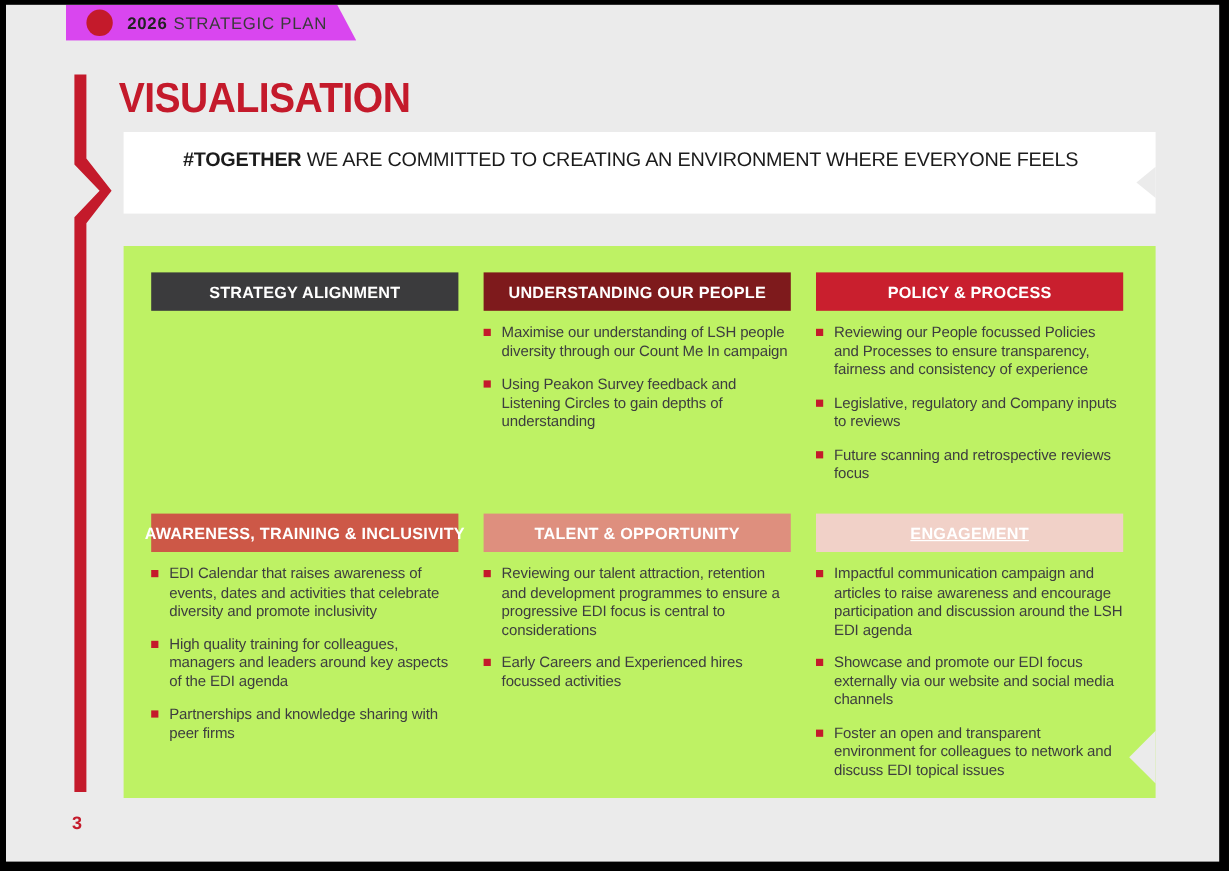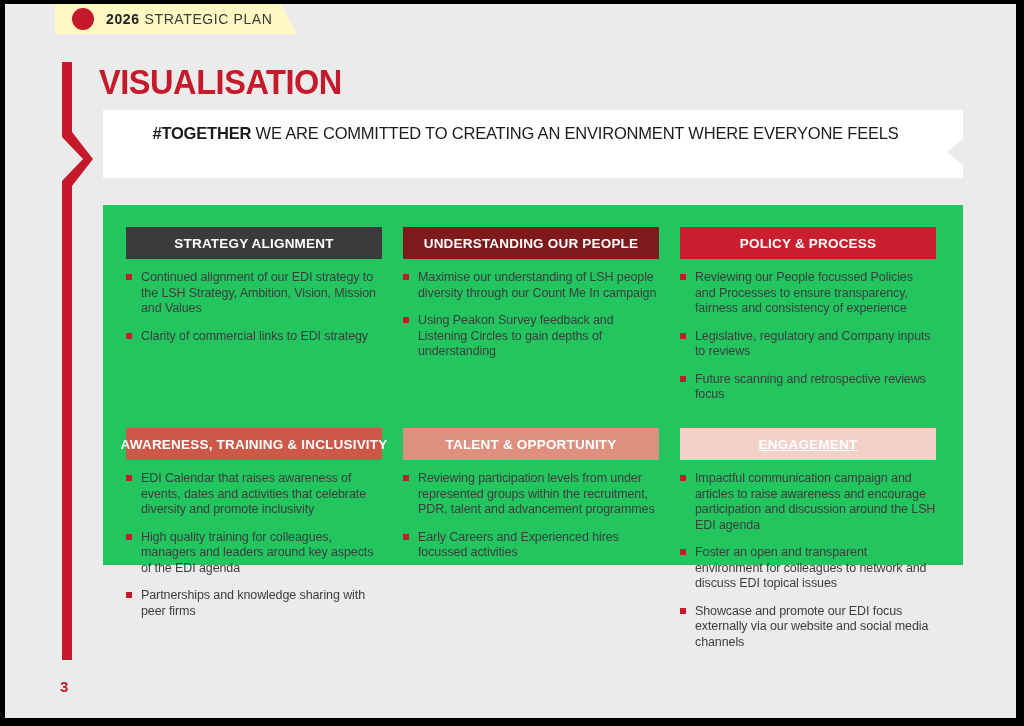--- a/index.html
+++ b/index.html
@@ -3,21 +3,21 @@
 <meta charset="utf-8">
 <style>
   * { margin:0; padding:0; box-sizing:border-box; }
   html,body { background:#000; }
   body { font-family:"Liberation Sans", sans-serif; }
   .stage { position:relative; width:1024px; height:726px; background:#000; overflow:hidden; }
   .slide { position:absolute; left:5px; top:4px; right:8px; bottom:8px; background:#ebebeb; }
 
   
   .header-chip{
-    position:absolute; left:50px; top:0; width:242px; height:30px; background:#fef9c3;
+    position:absolute; left:50px; top:0; width:242px; height:30px; background:#d946ef;
     clip-path:polygon(0 0, calc(100% - 16px) 0, 100% 100%, 0 100%);
     display:flex; align-items:center;
   }
   .dot{ width:22px; height:22px; border-radius:50%; margin-left:17px; }
   .chip-label{ margin-left:12px; font-size:14px; color:#3a3a3a; letter-spacing:.6px; white-space:nowrap; }
   .chip-label b{ color:#222; margin-right:5px; }
 
   
   .left-line{ position:absolute; left:0; top:0; width:1011px; height:714px; pointer-events:none; }
 
@@ -31,21 +31,21 @@
   .banner{
     position:absolute; left:98px; top:106px; width:860px; height:68px; background:#fff;
     padding:11px 40px 0 25px;
   }
   .banner p{ font-size:16.5px; line-height:24px; color:#1b1b1b; letter-spacing:-.2px; font-weight:500;text-align:center; }
   .banner b{ font-weight:800; }
   .notch{ position:absolute; width:0; height:0; }
   .banner-notch{ right:0; top:29px; border-top:13px solid transparent; border-bottom:13px solid transparent; border-right:16px solid #ebebeb; }
 
   
-  .panel{ position:absolute; left:98px; top:201px; width:860px; height:360px; background:#22c55e; }
+  .panel{ position:absolute; left:98px; top:201px; width:860px; height:460px; background:#bef264; }
   .panel-notch{ right:0; top:404px; border-top:22px solid transparent; border-bottom:22px solid transparent; border-right:22px solid #ebebeb; }
 
   .card{ position:absolute; width:256px; }
   .card-header{
     height:32px; display:flex; align-items:center; justify-content:center;
     color:#fff; font-size:13.5px; font-weight:700; letter-spacing:.2px; white-space:nowrap;
   }
   .bullets{ list-style:none; margin-top:11px; }
   .bullets li{
     position:relative; padding-left:15px; margin-bottom:12px;
@@ -76,24 +76,20 @@
 
     <div class="banner">
       <p><b>#TOGETHER</b><span> WE ARE COMMITTED TO CREATING AN ENVIRONMENT WHERE EVERYONE FEELS</span><br></p>
       <span class="notch banner-notch"></span>
     </div>
 
     <div class="panel">
 
       <section class="card" style="left:23px; top:22px;">
         <header class="card-header" style="background-color: rgb(59, 59, 61);">STRATEGY ALIGNMENT</header>
-        <ul class="bullets">
-          <li>Continued alignment of our EDI strategy to the LSH Strategy, Ambition, Vision, Mission and Values</li>
-          <li>Clarity of commercial links to EDI strategy</li>
-        </ul>
       </section>
 
       <section class="card" style="left:300px; top:22px;">
         <header class="card-header" style="background-color: rgb(126, 26, 28); text-align: right;">UNDERSTANDING OUR PEOPLE</header>
         <ul class="bullets">
           <li>Maximise our understanding of LSH people diversity through our Count Me In campaign</li>
           <li>Using Peakon Survey feedback and Listening Circles to gain depths of understanding</li>
         </ul>
       </section>
 
@@ -111,31 +107,31 @@
         <ul class="bullets">
           <li>Reviewing our People focussed Policies and Processes to ensure transparency, fairness and consistency of experience</li>
           <li>Legislative, regulatory and Company inputs to reviews</li>
           <li>Future scanning and retrospective reviews focus</li>
         </ul>
       </section>
 
       <section class="card" style="left:300px; top:223px;">
         <header class="card-header" style="background-color: rgb(222, 143, 126);">TALENT &amp; OPPORTUNITY</header>
         <ul class="bullets">
-          <li>Reviewing participation levels from under represented groups within the recruitment, PDR, talent and advancement programmes</li>
+          <li>Reviewing our talent attraction, retention and development programmes to ensure a progressive EDI focus is central to considerations</li>
           <li>Early Careers and Experienced hires focussed activities</li>
         </ul>
       </section>
 
       <section class="card" style="left:577px; top:223px;">
         <header class="card-header" style="background-color: rgb(241, 209, 200); text-decoration: underline;">ENGAGEMENT</header>
         <ul class="bullets">
           <li>Impactful communication campaign and articles to raise awareness and encourage participation and discussion around the LSH EDI agenda</li>
+          <li>Showcase and promote our EDI focus externally via our website and social media channels</li>
           <li>Foster an open and transparent environment for colleagues to network and discuss EDI topical issues</li>
-          <li>Showcase and promote our EDI focus externally via our website and social media channels</li>
         </ul>
       </section>
 
       <span class="notch panel-notch"></span>
     </div>
 
     <div class="page-number" style="color: rgb(196, 26, 43);">3</div>
   </div>
 </div>
 

